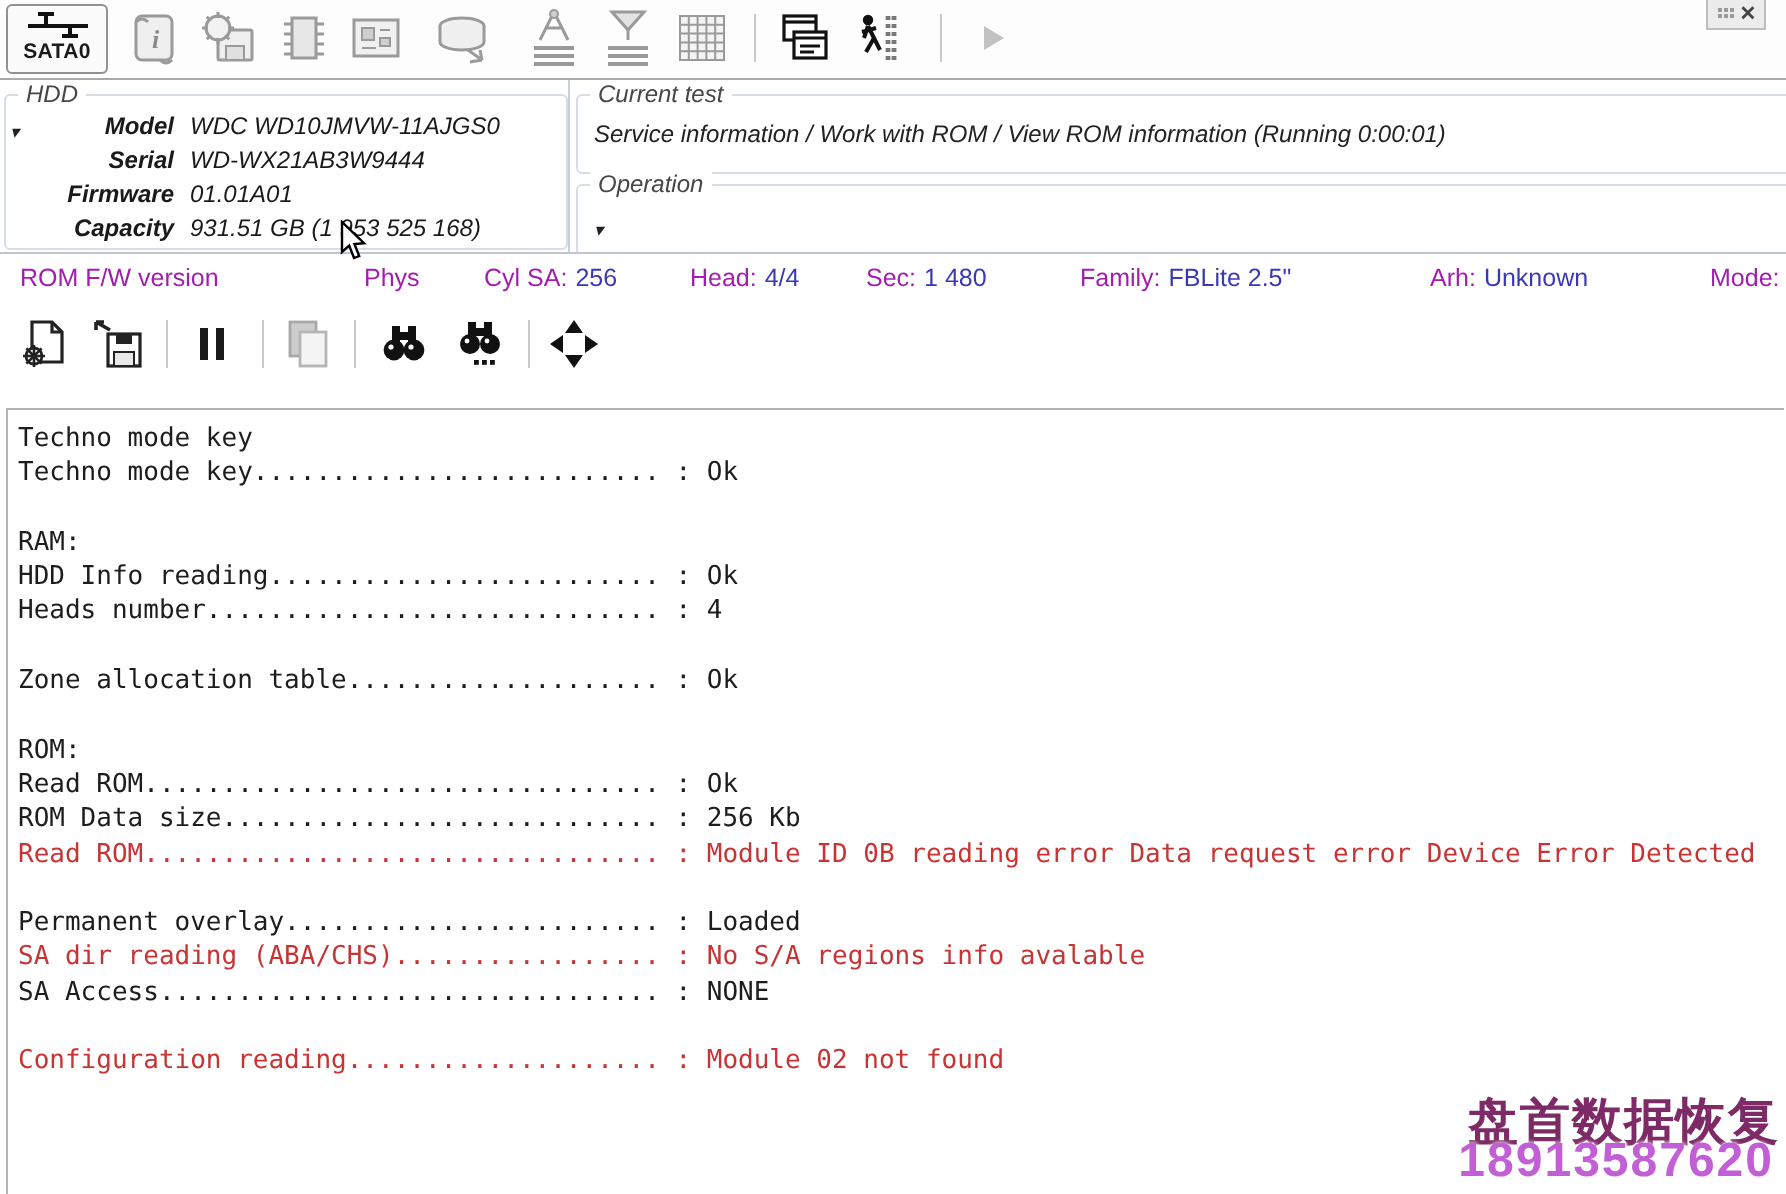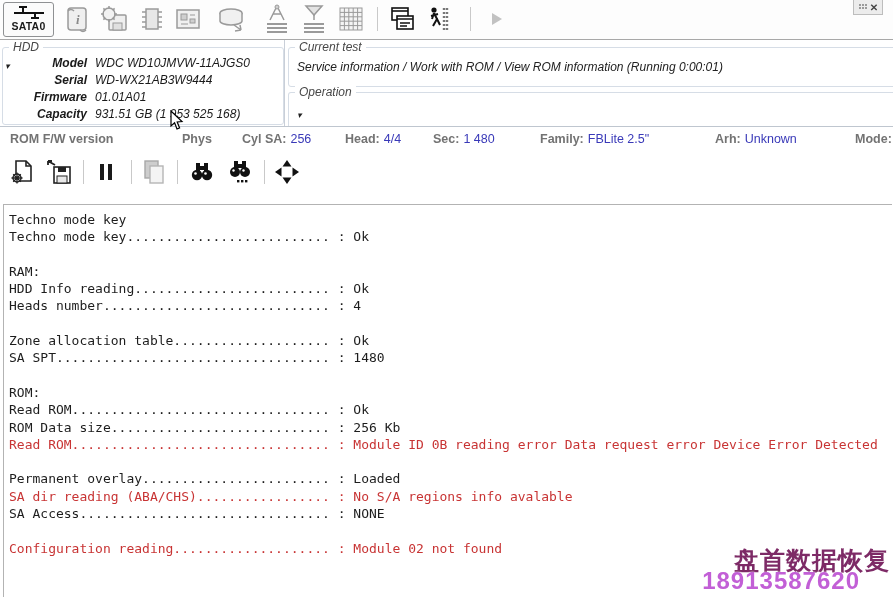--- a/index.html
+++ b/index.html
@@ -21,40 +21,40 @@
   .gb>.gtitle{position:absolute;top:-8px;left:6px;background:#fff;padding:0 4px;font-size:12px;color:#474747;}
   .hdd-row{position:absolute;left:2px;white-space:nowrap;font-size:12px;}
   .hdd-row .fl{display:inline-block;width:82px;text-align:right;font-weight:bold;margin-right:8px;}
   .caret{font-size:9px;color:#222;line-height:9px;}
   .split-v{position:absolute;left:284px;top:40px;width:1px;height:86px;background:#c9cfd8;}
   .ct-text{position:absolute;left:8px;top:12px;font-size:12px;color:#222;white-space:nowrap;}
   
   .sbar{position:absolute;left:0;top:126px;width:893px;height:25px;background:#fff;
         border-top:1px solid #bfc6cf;border-bottom:1px solid #e4e4e4;font-size:12.5px;}
   .sitem{position:absolute;top:5px;white-space:nowrap;}
-  .sitem .sl{font-weight:bold;color:#737373;}
+  .sitem .sl{font-weight:normal;color:#a21caf;}
   .sitem .sv{color:#3939b8;margin-left:4px;}
   .si0{left:10px}.si1{left:182px}.si2{left:242px}.si3{left:345px}
   .si4{left:433px}.si5{left:540px}.si6{left:715px}.si7{left:855px}
   
   .tb2{position:absolute;left:0;top:152px;width:893px;height:40px;background:#fff;}
   .t2icon{position:absolute;top:6px;width:28px;height:28px;display:flex;align-items:center;justify-content:center;}
   .vsep2{position:absolute;top:8px;width:1px;height:24px;background:#c9c9c9;}
   
   .term{position:absolute;left:3px;top:204px;width:889px;height:405px;background:#fff;
         border-left:1px solid #b3b3b3;border-top:1px solid #b3b3b3;
         padding:6px 0 0 5px;box-sizing:border-box;
         font-family:"DejaVu Sans Mono","Liberation Mono",monospace;
         font-size:13px;line-height:17.3px;color:#1d1d1d;}
   .tline{white-space:pre;height:17.3px;}
   .tline.err{color:#c83434;}
   
   .wm1{position:absolute;right:3px;top:544px;font-size:25px;font-weight:bold;color:#7d2a66;
        text-shadow:0 0 2px #fff,0 0 4px #fff,1px 1px 2px #fff;letter-spacing:1px;}
-  .wm2{position:absolute;right:33px;top:567px;font-size:24px;font-weight:bold;color:#c25fd6;
+  .wm2{position:absolute;right:6px;top:567px;font-size:24px;font-weight:bold;color:#c25fd6;
        text-shadow:0 0 2px #fff,1px 1px 2px #fff;letter-spacing:1px;}
   
   .cursor{position:absolute;left:170px;top:110px;}
   svg{display:block;}
 </style>
 </head>
 <body>
 
 <div class="tb1">
   <div class="sata-btn">
@@ -266,21 +266,20 @@
 
 <div class="term">
   <div class="tline">Techno mode key</div>
   <div class="tline">Techno mode key.......................... : Ok</div>
   <div class="tline"></div>
   <div class="tline">RAM:</div>
   <div class="tline">HDD Info reading......................... : Ok</div>
   <div class="tline">Heads number............................. : 4</div>
   <div class="tline"></div>
   <div class="tline">Zone allocation table.................... : Ok</div>
-  <div class="tline">SA SPT................................... : 1480</div>
   <div class="tline"></div>
   <div class="tline">ROM:</div>
   <div class="tline">Read ROM................................. : Ok</div>
   <div class="tline">ROM Data size............................ : 256 Kb</div>
   <div class="tline err">Read ROM................................. : Module ID 0B reading error Data request error Device Error Detected</div>
   <div class="tline"></div>
   <div class="tline">Permanent overlay........................ : Loaded</div>
   <div class="tline err">SA dir reading (ABA/CHS)................. : No S/A regions info avalable</div>
   <div class="tline">SA Access................................ : NONE</div>
   <div class="tline"></div>

